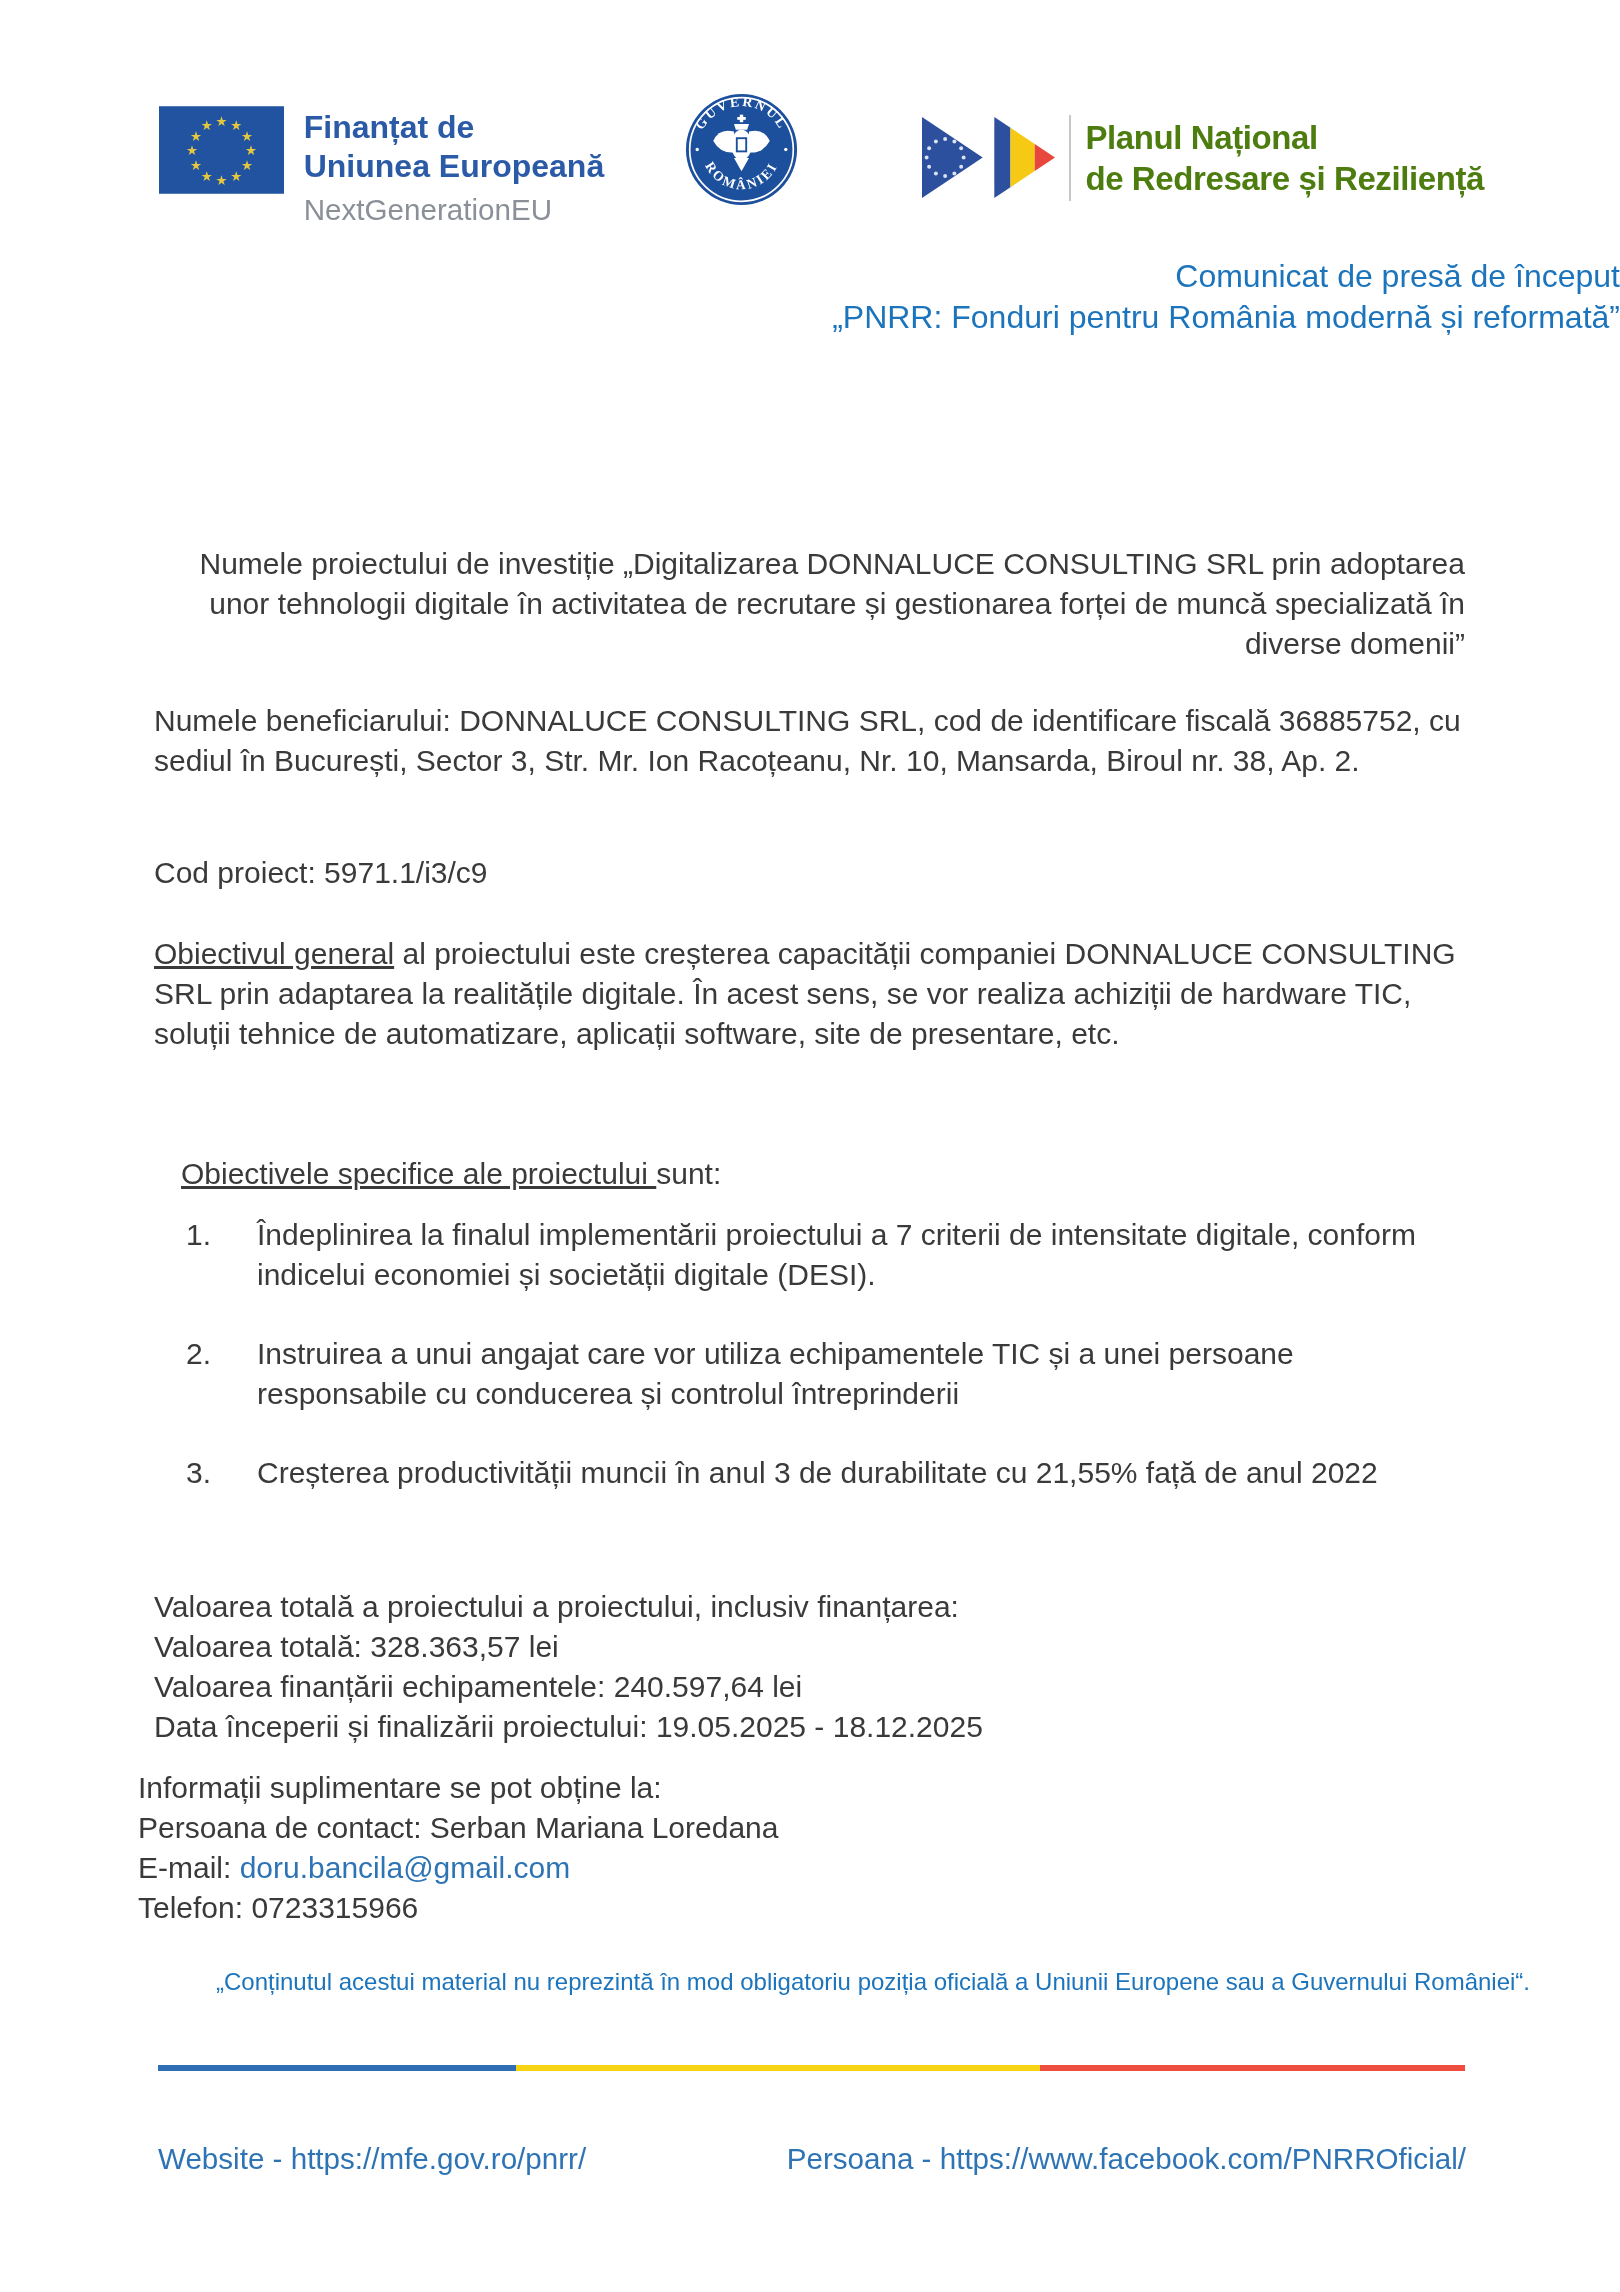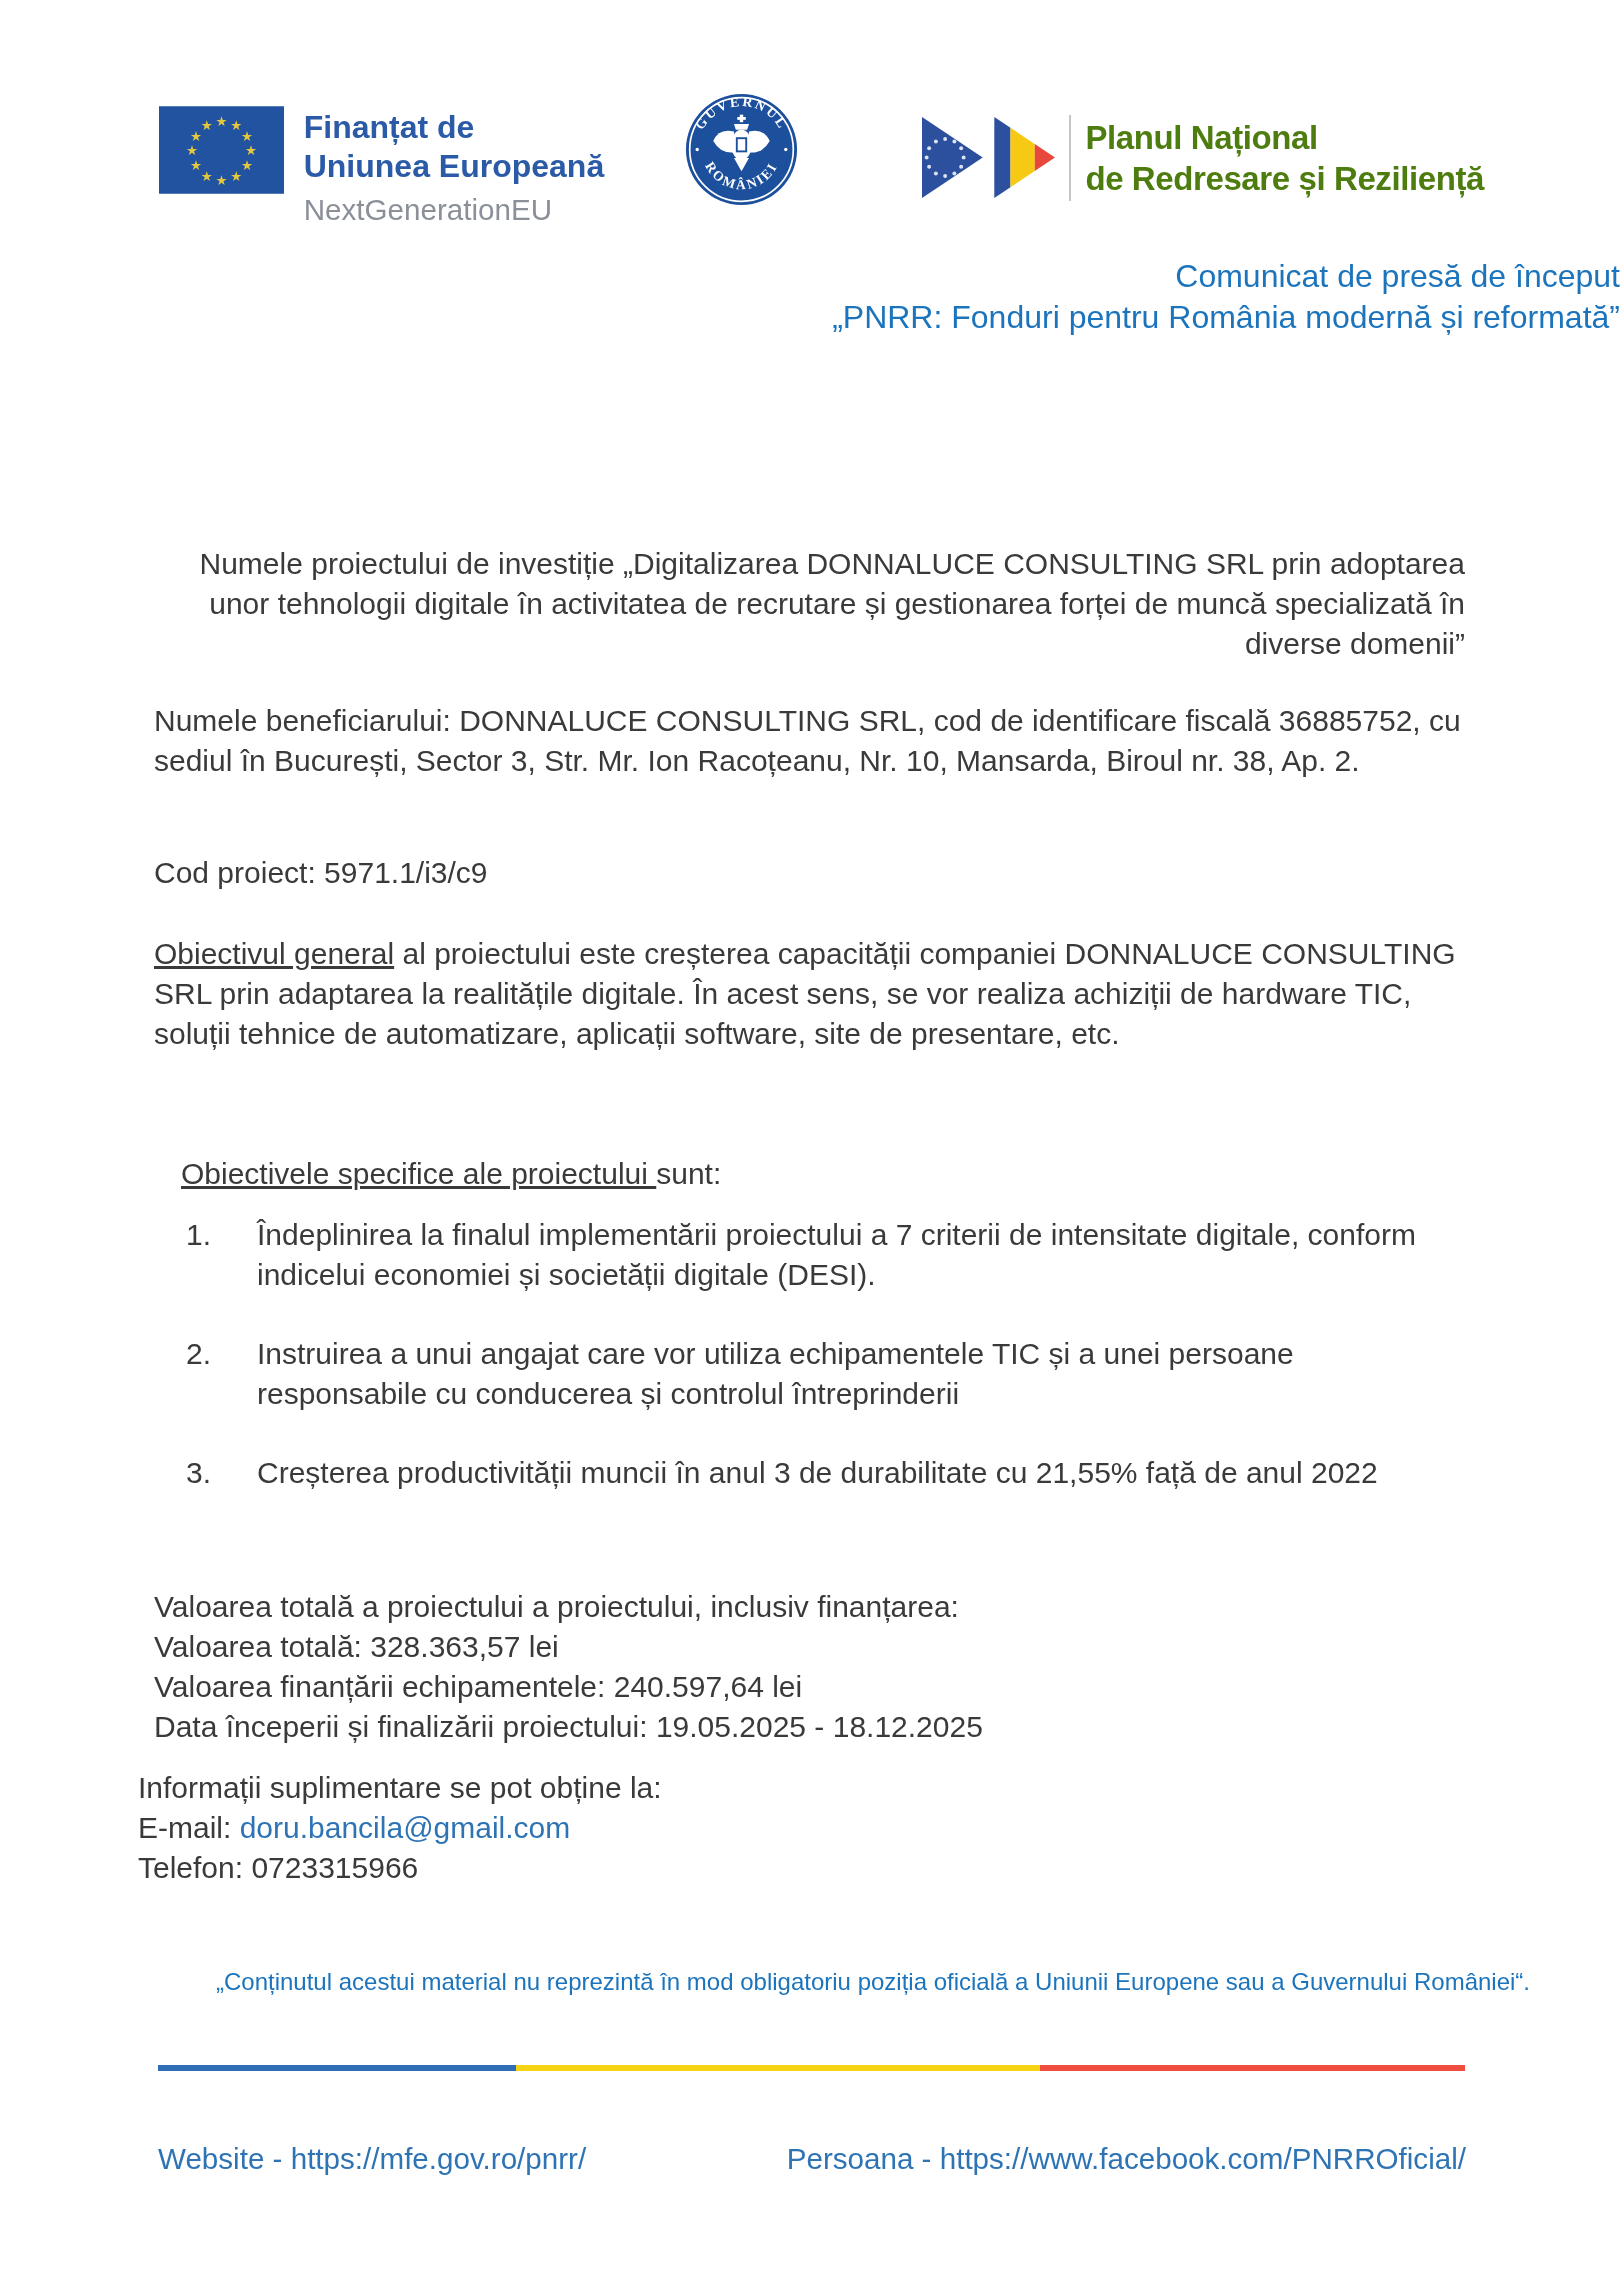--- a/index.html
+++ b/index.html
@@ -175,20 +175,21 @@
 
   <div class="abs body-text values-block">
     <div>Valoarea totală a proiectului a proiectului, inclusiv finanțarea:</div>
     <div>Valoarea totală: 328.363,57 lei</div>
     <div>Valoarea finanțării echipamentele: 240.597,64 lei</div>
     <div>Data începerii și finalizării proiectului: 19.05.2025 - 18.12.2025</div>
   </div>
 
   <div class="abs body-text contact-block">
     <div>Informații suplimentare se pot obține la:</div>
+    <div>Persoana de contact: Serban Mariana Loredana</div>
     <div><span>E-mail: </span><span class="link">doru.bancila@gmail.com</span></div>
     <div>Telefon: 0723315966</div>
   </div>
 
   <div class="abs center disclaimer">„Conținutul acestui material nu reprezintă în mod obligatoriu poziția oficială a Uniunii Europene sau a Guvernului României“.</div>
 
   <div class="abs tricolor">
     <div class="b"></div>
     <div class="y"></div>
     <div class="r"></div>

